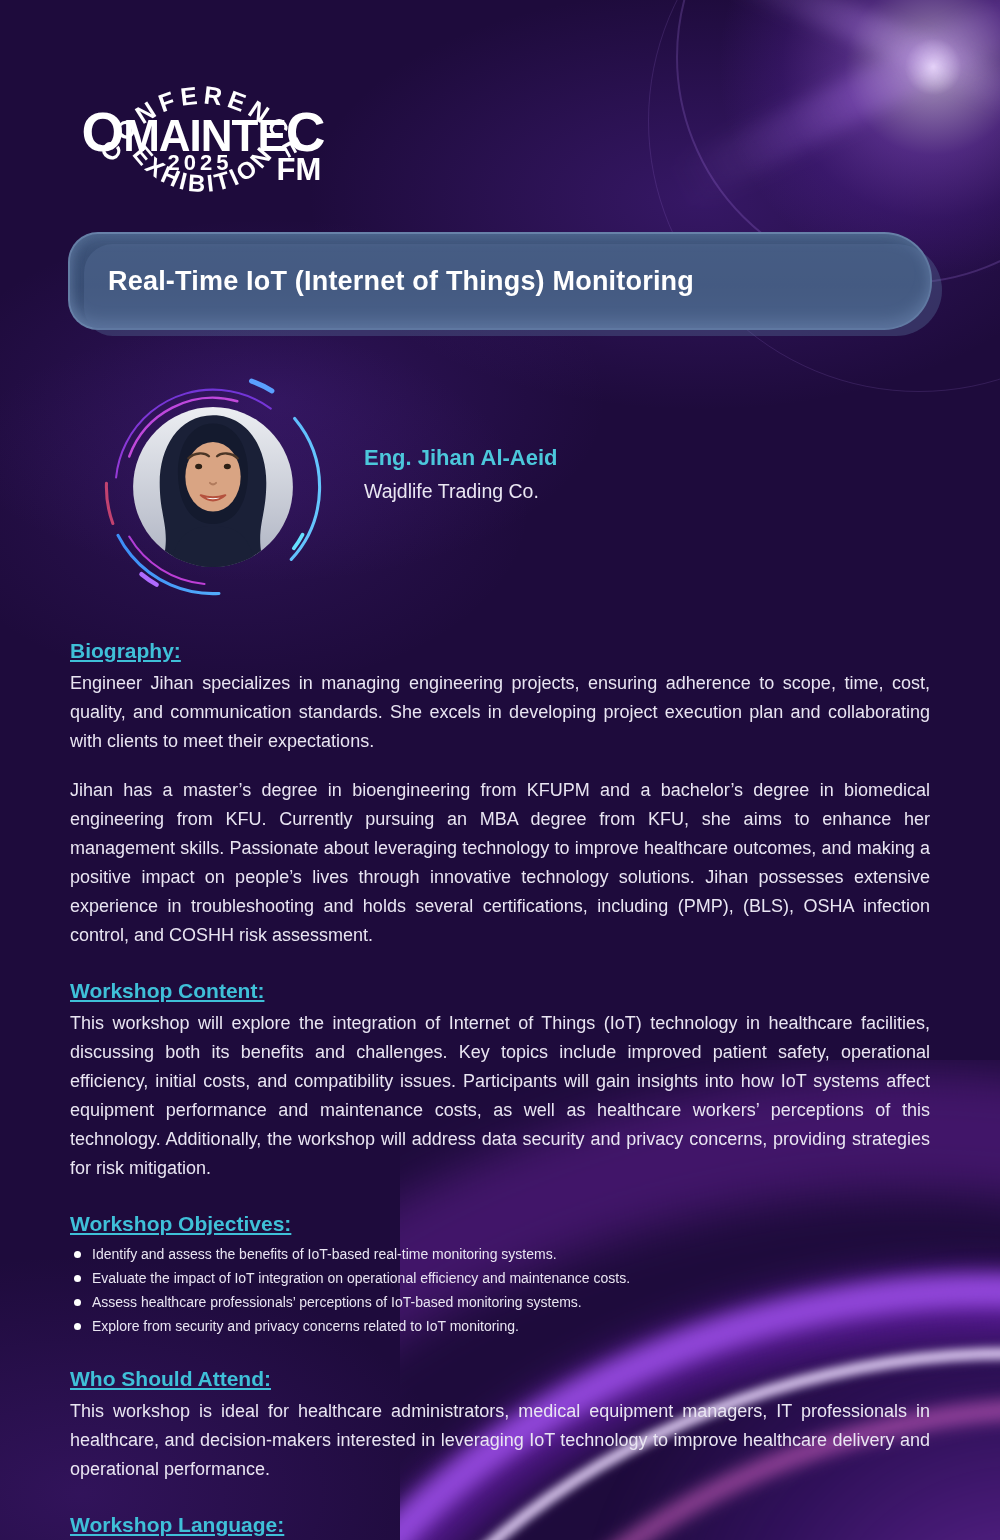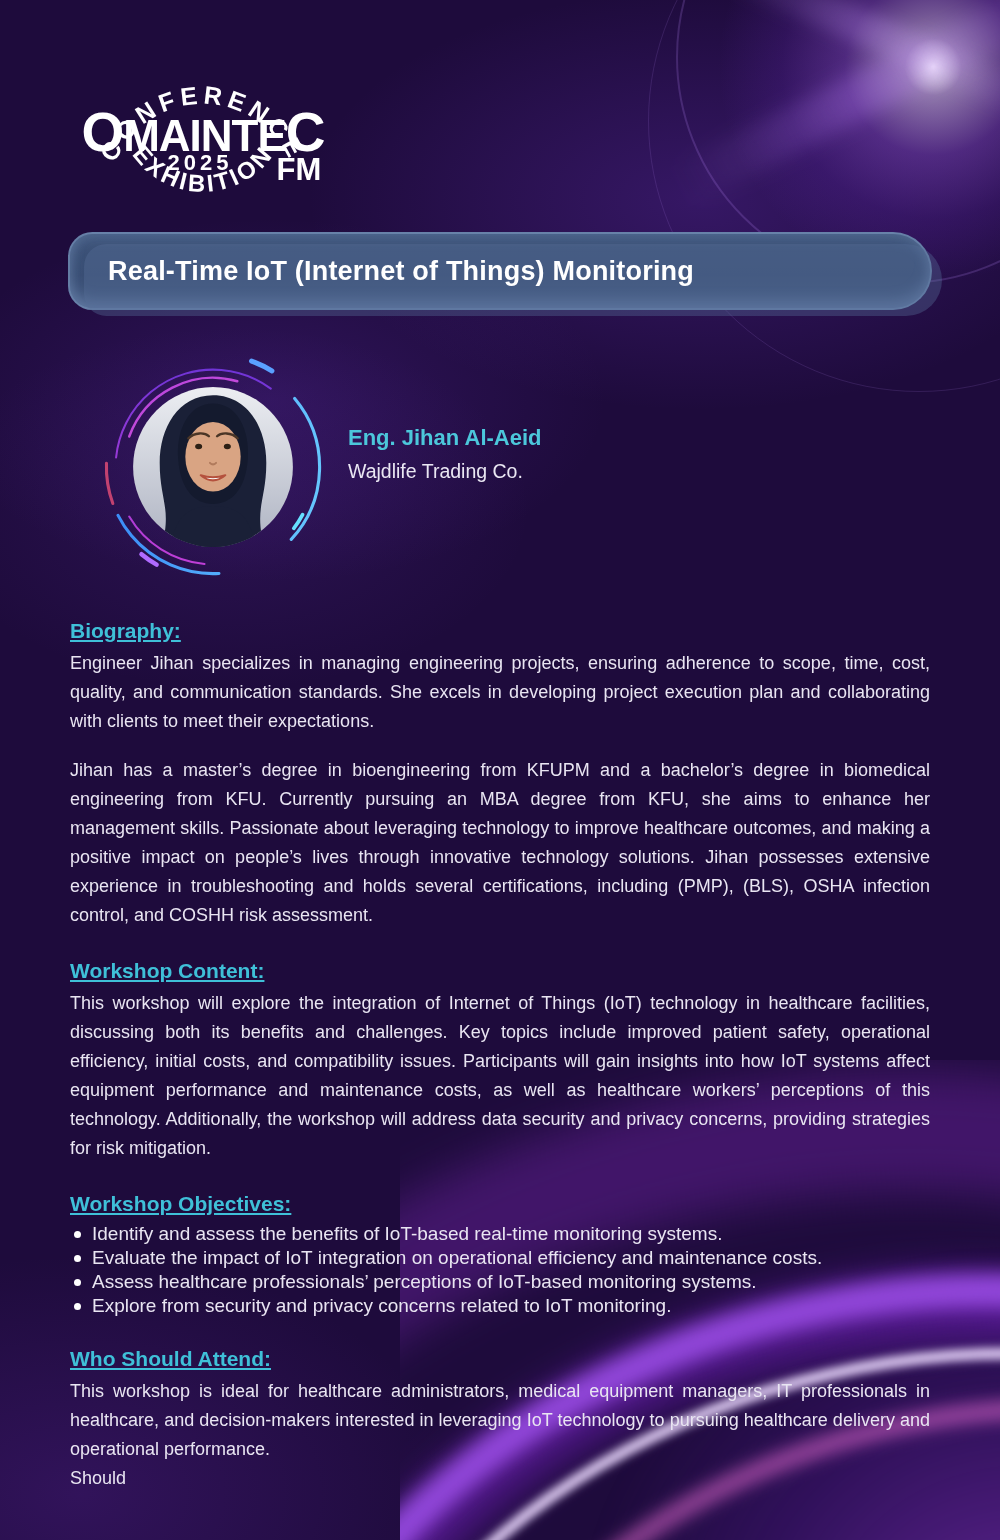--- a/index.html
+++ b/index.html
@@ -46,43 +46,43 @@
     filter:blur(10px);z-index:0;}
   
   .logo{position:relative;z-index:2;margin:66px 0 0 78px;display:block;}
   .lg-arc{fill:#ffffff;font-weight:bold;font-size:25px;letter-spacing:5px;}
   .lg-arc-b{fill:#ffffff;font-weight:bold;font-size:24px;letter-spacing:3px;}
   .lg-word{fill:#ffffff;font-weight:bold;font-size:44px;letter-spacing:-1px;}
   .lg-big{font-size:55px;}
   .lg-year{fill:#ffffff;font-weight:bold;font-size:22px;letter-spacing:4px;}
   .lg-fm{fill:#ffffff;font-weight:bold;font-size:31px;letter-spacing:0px;}
   
-  .banner{position:relative;z-index:2;margin:26px 68px 0 68px;height:78px;
+  .banner{position:relative;z-index:2;margin:26px 68px 0 68px;height:98px;
     background:linear-gradient(180deg,#3d5379 0%, #394e74 55%, #42587f 100%);
     border:2px solid rgba(150,182,222,0.45);
     border-radius:30px 48px 48px 30px;
     box-sizing:border-box;
     box-shadow:inset 0 -7px 14px rgba(146,176,218,0.35), inset 0 7px 12px rgba(146,176,218,0.16);
     display:flex;flex-direction:column;justify-content:center;padding-left:38px;}
   .banner::after{content:"";position:absolute;z-index:-1;top:10px;left:14px;right:-12px;bottom:-8px;
     background:rgba(86,110,152,0.38);border-radius:30px 48px 48px 30px;}
   .banner .t{color:#ffffff;font-weight:bold;font-size:27px;line-height:37px;letter-spacing:0.2px;}
   
-  .speaker{position:relative;z-index:2;margin:34px 0 0 90px;display:flex;align-items:center;gap:12px;height:246px;}
+  .speaker{position:relative;z-index:2;margin:34px 0 0 90px;display:flex;align-items:center;gap:28px;height:246px;}
   .ring{width:246px;height:246px;flex:0 0 auto;}
   .speaker-meta{padding-bottom:26px;}
   .sp-name{color:#4cc7db;font-weight:bold;font-size:22px;margin-bottom:7px;}
   .sp-role,.sp-co{color:#eae7f3;font-size:19.5px;line-height:26px;}
   
   .content{position:relative;z-index:2;margin:2px 70px 0 70px;}
   .content h2{color:#3fc0d8;font-size:21px;font-weight:bold;margin:28px 0 6px 0;line-height:25px;text-decoration:underline;}
   .content p{margin:0;font-size:18px;line-height:29px;text-align:justify;color:#e9e5f2;}
   .content p + p{margin-top:20px;}
   .content ul{list-style:none;margin:2px 0 0 0;padding:0;}
-  .content li{position:relative;padding-left:22px;font-size:19px;line-height:24px;color:#e9e5f2;}
+  .content li{position:relative;padding-left:22px;font-size:14px;line-height:24px;color:#e9e5f2;}
   .content li::before{content:"";position:absolute;left:4px;top:9px;width:7px;height:7px;border-radius:50%;background:#ffffff;}
 </style>
 </head>
 <body>
 
 <div class="page">
 
   <div class="flare"></div>
   <div class="flare-streak1"></div>
   <div class="flare-streak2"></div>
@@ -176,24 +176,25 @@
       <ul>
         <li>Identify and assess the benefits of IoT-based real-time monitoring systems.</li>
         <li>Evaluate the impact of IoT integration on operational efficiency and maintenance costs.</li>
         <li>Assess healthcare professionals’ perceptions of IoT-based monitoring systems.</li>
         <li>Explore from security and privacy concerns related to IoT monitoring.</li>
       </ul>
     </section>
 
     <section>
       <h2>Who Should Attend:</h2>
-      <p>This workshop is ideal for healthcare administrators, medical equipment managers, IT professionals in healthcare, and decision-makers interested in leveraging IoT technology to pursuing healthcare delivery and operational performance.</p>
-    </section>
-
-    <section>
+      <p>This workshop is ideal for healthcare administrators, medical equipment managers, IT professionals in healthcare, and decision-makers interested in leveraging IoT technology to improve healthcare delivery and operational performance.</p>
+    </section>
+
+    <section>
+      <h2>Workshop Language:</h2>
       <p>Should</p>
     </section>
 
   </div>
 
   <div class="swoosh">
     <div class="corner-glow"></div>
     <div class="sw sw1"></div>
     <div class="sw sw4"></div>
     <div class="sw sw2"></div>

